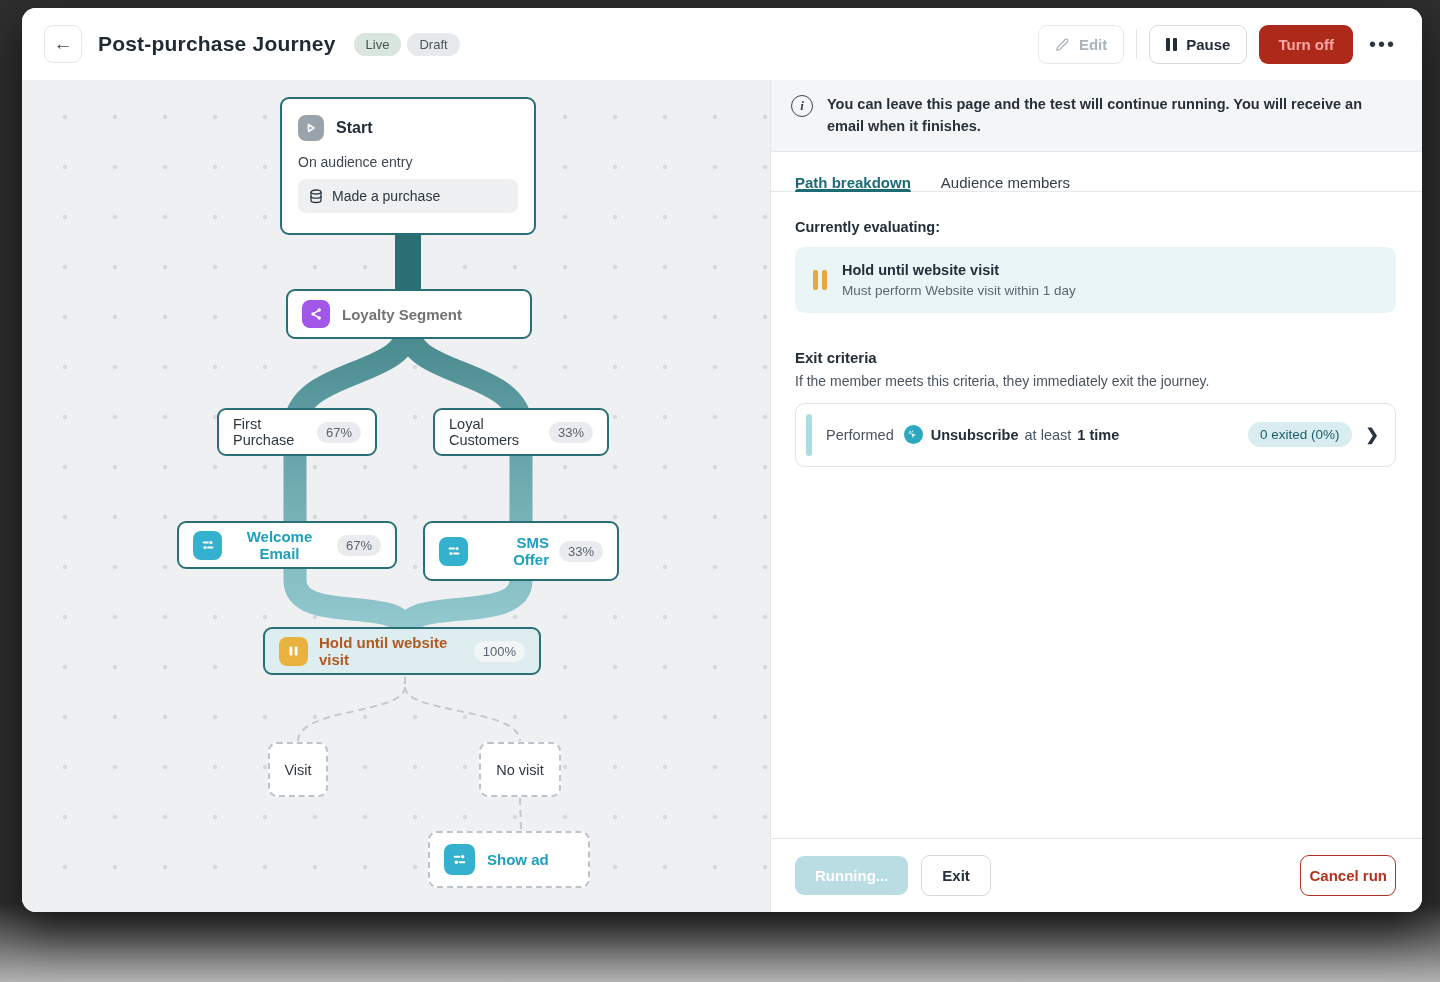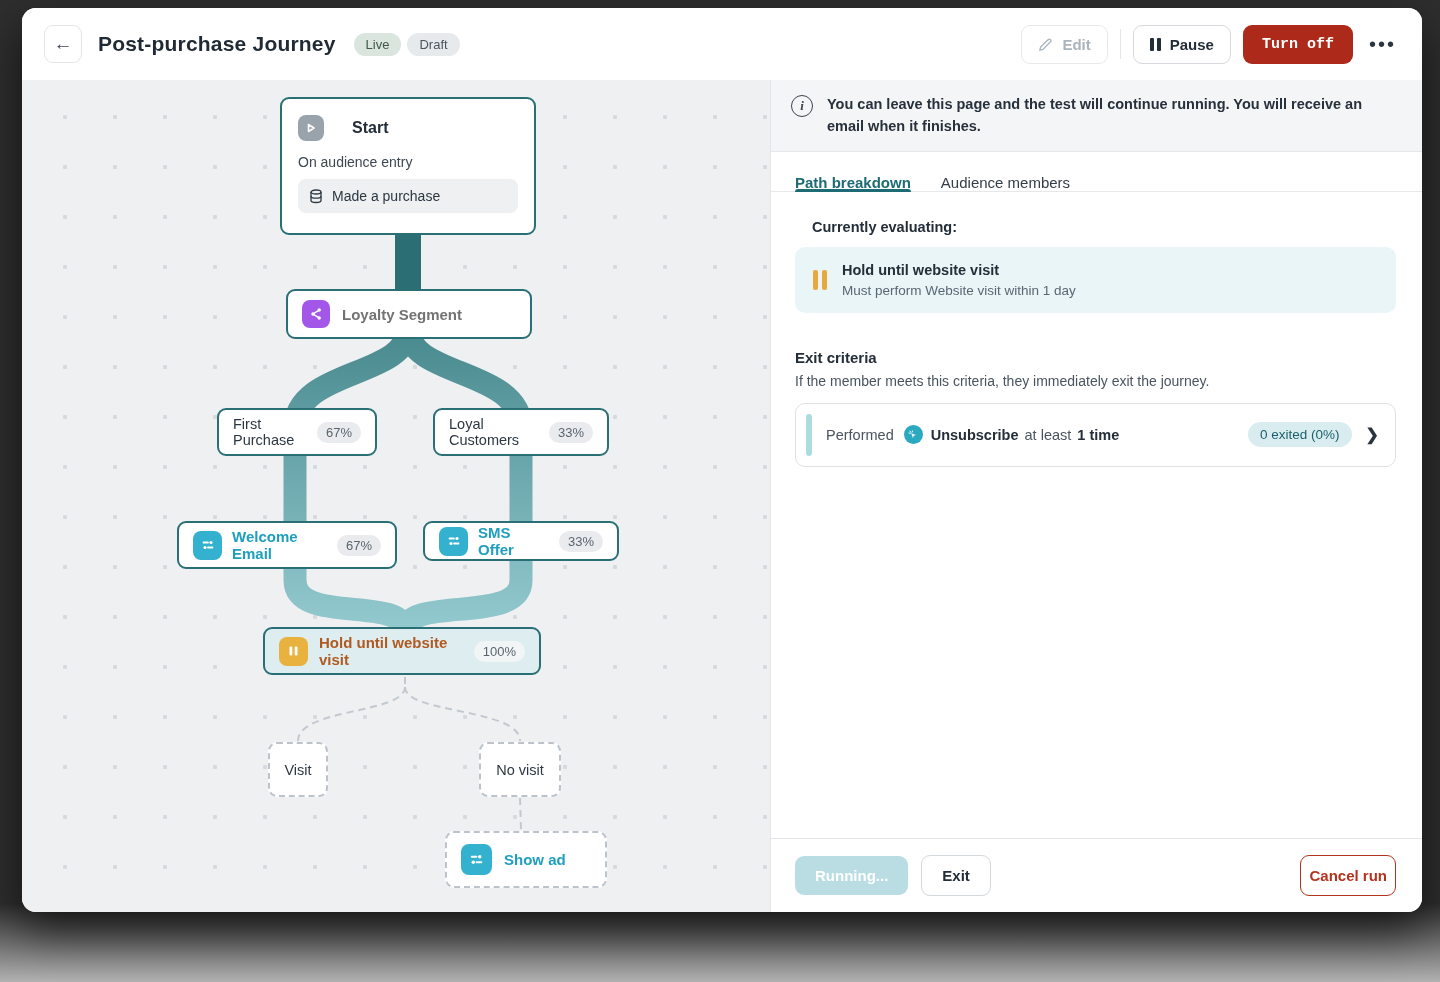--- a/index.html
+++ b/index.html
@@ -30,21 +30,21 @@
   .badge { font-size:13px; padding:4px 12px; border-radius:999px; font-weight:500; }
   .badge.live { background:#d9e5dd; color:#42584b; }
   .badge.draft { background:#e7eaec; color:#4b5560; }
   .header-actions { margin-left:auto; display:flex; align-items:center; gap:12px; }
   .btn {
     display:inline-flex; align-items:center; gap:9px; font-size:15px; font-weight:600;
     border-radius:9px; padding:10px 16px; border:1px solid transparent; cursor:pointer; background:#fff;
   }
   .btn.edit { border-color:#e6e9eb; color:#aab4bc; }
   .btn.pause { border-color:#d6dade; color:#232e39; }
-  .btn.turnoff { background:#ad2a1a; color:#ffffff; padding:10px 18px;font-family:Liberation Mono, monospace; }
+  .btn.turnoff { background:#ad2a1a; color:#fca5a5; padding:10px 18px; }
   .pause-glyph { display:inline-flex; gap:3px; }
   .pause-glyph i { width:4px; height:13px; background:#232e39; border-radius:1px; display:block; }
   .v-sep { width:1px; height:30px; background:#e3e6e9; }
   .more-btn { font-size:20px; color:#2a3540; letter-spacing:2px; background:none; border:none; cursor:pointer; padding:6px 4px; }
 
   
   .main { flex:1; display:flex; min-height:0; }
 
   
   .canvas {
@@ -58,41 +58,41 @@
   .node.dashed { border:2px dashed #bcc3cb; }
   .node-row { display:flex; align-items:center; gap:12px; padding:0 14px; height:100%; }
   .sq-icon {
     border-radius:8px; display:flex; align-items:center; justify-content:center; flex:0 0 auto;
   }
   .pill {
     font-size:13px; color:#5a656f; background:#e9ebee; border-radius:999px; padding:3px 9px;
     margin-left:auto; font-weight:500;
   }
   .start-node { left:258px; top:17px; width:256px; height:138px; padding:16px 16px 14px; }
-  .start-head { display:flex; align-items:center; gap:28px; }
+  .start-head { display:flex; align-items:center; gap:12px; }
   .start-title { font-size:16px; font-weight:700; color:#222d38; }
   .start-sub { font-size:14px; color:#3c4751; margin-top:13px; }
   .start-cond {
     margin-top:9px; background:#eef0f2; border-radius:8px; height:34px;
     display:flex; align-items:center; gap:9px; padding:0 11px; font-size:14px; color:#2c3742;
   }
   .loyalty-node { left:264px; top:209px; width:246px; height:50px; }
   .loyalty-label { font-size:15px; font-weight:700; color:#737373; }
   .plain-label { font-size:14.5px; color:#2c3742; }
   .cyan-label { font-size:15px; font-weight:700; color:#1f9fbe; }
   .fp-node { left:195px; top:328px; width:160px; height:48px; }
   .lc-node { left:411px; top:328px; width:176px; height:48px; }
   .we-node { left:155px; top:441px; width:220px; height:48px; }
-  .so-node { left:401px; top:441px; width:196px; height:40px; }
+  .so-node { left:401px; top:441px; width:196px; height:60px;text-align:right; }
   .hold-node { left:241px; top:547px; width:278px; height:48px; background:#ddedf0; }
   .hold-label { font-size:15px; font-weight:700; color:#b05a21; }
   .hold-node .pill { background:#f1f5f6; }
   .visit-node { left:246px; top:662px; width:60px; height:55px; display:flex; align-items:center; justify-content:center; font-size:14.5px; color:#2c3742; }
   .novisit-node { left:457px; top:662px; width:82px; height:55px; display:flex; align-items:center; justify-content:center; font-size:14.5px; color:#2c3742; }
-  .showad-node { left:423px; top:751px; width:162px; height:57px; }
+  .showad-node { left:406px; top:751px; width:162px; height:57px; }
 
   
   .panel { flex:1; border-left:1px solid #e3e5e8; display:flex; flex-direction:column; background:#fff; min-width:0; }
   .notice {
     background:#f4f5f6; border-bottom:1px solid #e5e7e9; padding:13px 26px 13px 20px;
     display:flex; gap:14px; align-items:flex-start;
   }
   .info-icon {
     width:22px; height:22px; border:1.8px solid #3b4550; border-radius:50%; color:#3b4550;
     font-size:13px; font-weight:700; display:flex; align-items:center; justify-content:center;
@@ -113,21 +113,21 @@
     color:#2a3540; cursor:pointer; line-height:1;
   }
   .tabs { display:flex; gap:30px; padding:0 24px; margin-top:22px; border-bottom:1px solid #e6e8ea; }
   .tab { font-size:15px; cursor:pointer; position:relative; color:#333d47; font-weight:500; background:none; border:none; }
   .tab.active { color:#1d6b74; font-weight:600; }
   .tab.active::after {
     content:""; position:absolute; left:0; right:0; bottom:-1px; height:3px;
     background:#1d6b74; border-radius:3px 3px 0 0;
   }
   .panel-body { flex:1; overflow:auto; padding:0 26px 0 24px; }
-  .section-label { font-size:14.5px; font-weight:600; color:#232e39; margin-top:27px;margin-left:17px; }
+  .section-label { font-size:14.5px; font-weight:600; color:#232e39; margin-top:27px; }
   .eval-card {
     margin-top:12px; background:#e9f5f7; border-radius:10px; padding:15px 18px;
     display:flex; gap:15px; align-items:center;
   }
   .pause-amber { display:flex; gap:4px; flex:0 0 auto; }
   .pause-amber i { width:5px; height:20px; background:#e7a93b; border-radius:2px; display:block; }
   .eval-title { font-size:14.5px; font-weight:600; color:#232e39; }
   .eval-sub { font-size:13.5px; color:#5a6673; margin-top:5px; }
   .exit-title { font-size:15px; font-weight:700; color:#232e39; margin-top:36px; }
   .exit-desc { font-size:14px; color:#49545f; margin-top:7px; }
@@ -252,21 +252,21 @@
       </div>
 
       <div class="node solid lc-node">
         <div class="node-row">
           <span class="plain-label">Loyal Customers</span>
           <span class="pill">33%</span>
         </div>
       </div>
 
       <div class="node solid we-node">
-        <div class="node-row" style="gap:10px;">
+        <div class="node-row" style="gap:10px;text-align:center;">
           <span class="sq-icon" style="width:29px;height:29px;background:#33b1ce;">
             <svg width="14" height="14" viewBox="0 0 14 14">
               <path d="M2.5 4.5 H7" stroke="#fff" stroke-width="1.8" stroke-linecap="round"></path>
                 <circle cx="10" cy="4.5" r="1.6" fill="#fff"></circle>
               <path d="M7 9.5 H11.5" stroke="#fff" stroke-width="1.8" stroke-linecap="round"></path>
                 <circle cx="4" cy="9.5" r="1.6" fill="#fff"></circle>
             </svg>
           </span>
           <span class="cyan-label">Welcome Email</span>
           <span class="pill">67%</span>

